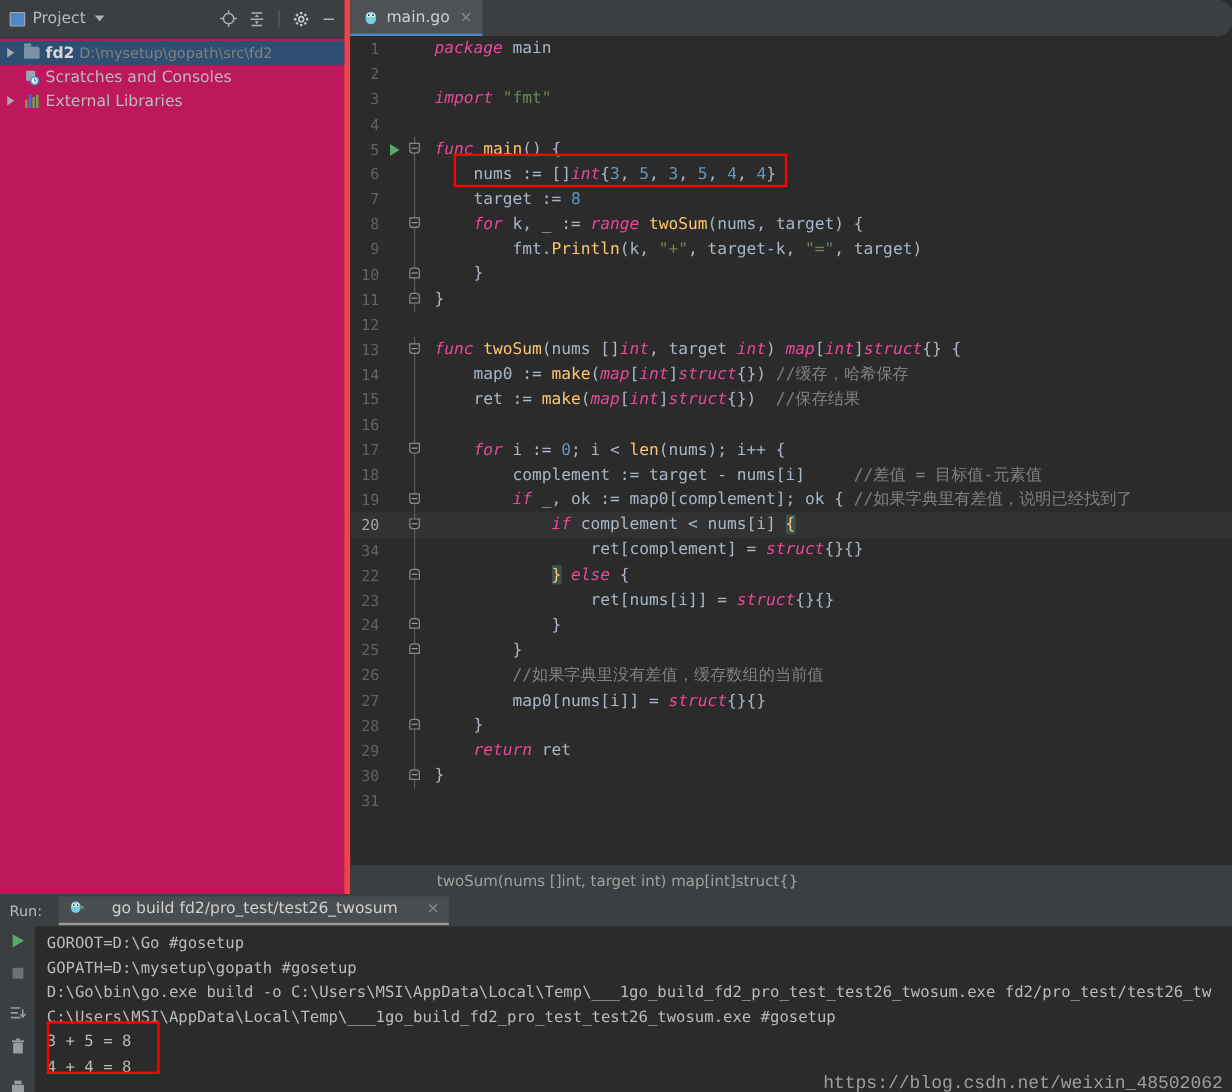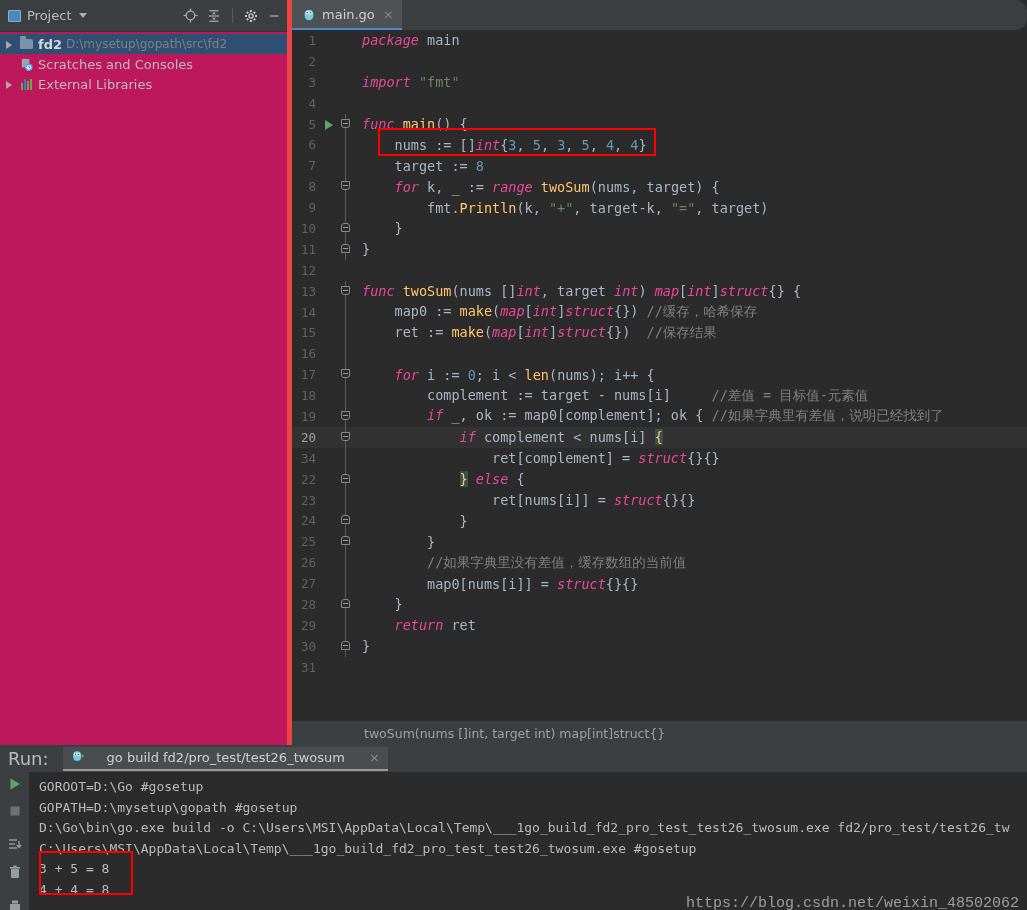--- a/index.html
+++ b/index.html
@@ -118,21 +118,21 @@
 
   
   .annot { position:absolute; border:2px solid #ff0000; pointer-events:none; z-index:30; }
 
   
   .run-panel {
     position:absolute; left:0; top:745px; width:1027px; height:165px;
     background:#3c3f41;
   }
   .run-header { height:27px; display:flex; align-items:center; padding-left:8px; }
-  .run-lbl { color:#bbbbbb; font-size:18px; margin-right:14px; }
+  .run-lbl { color:#bbbbbb; font-size:12px; margin-right:14px; }
   .run-tab {
     display:flex; align-items:center; gap:22px; height:24px; padding:0 8px;
     background:#4a4d4f; border-bottom:2px solid #9a9a9a; color:#d0d0d0; font-size:13px;
   }
   .run-tab .tab-close { color:#8a8a8a; }
 
   .console-row { display:flex; height:146px; }
   .console-tools {
     width:29px; flex:none; background:#3c3f41; padding-top:4px;
     display:flex; flex-direction:column; align-items:center; gap:7px;

